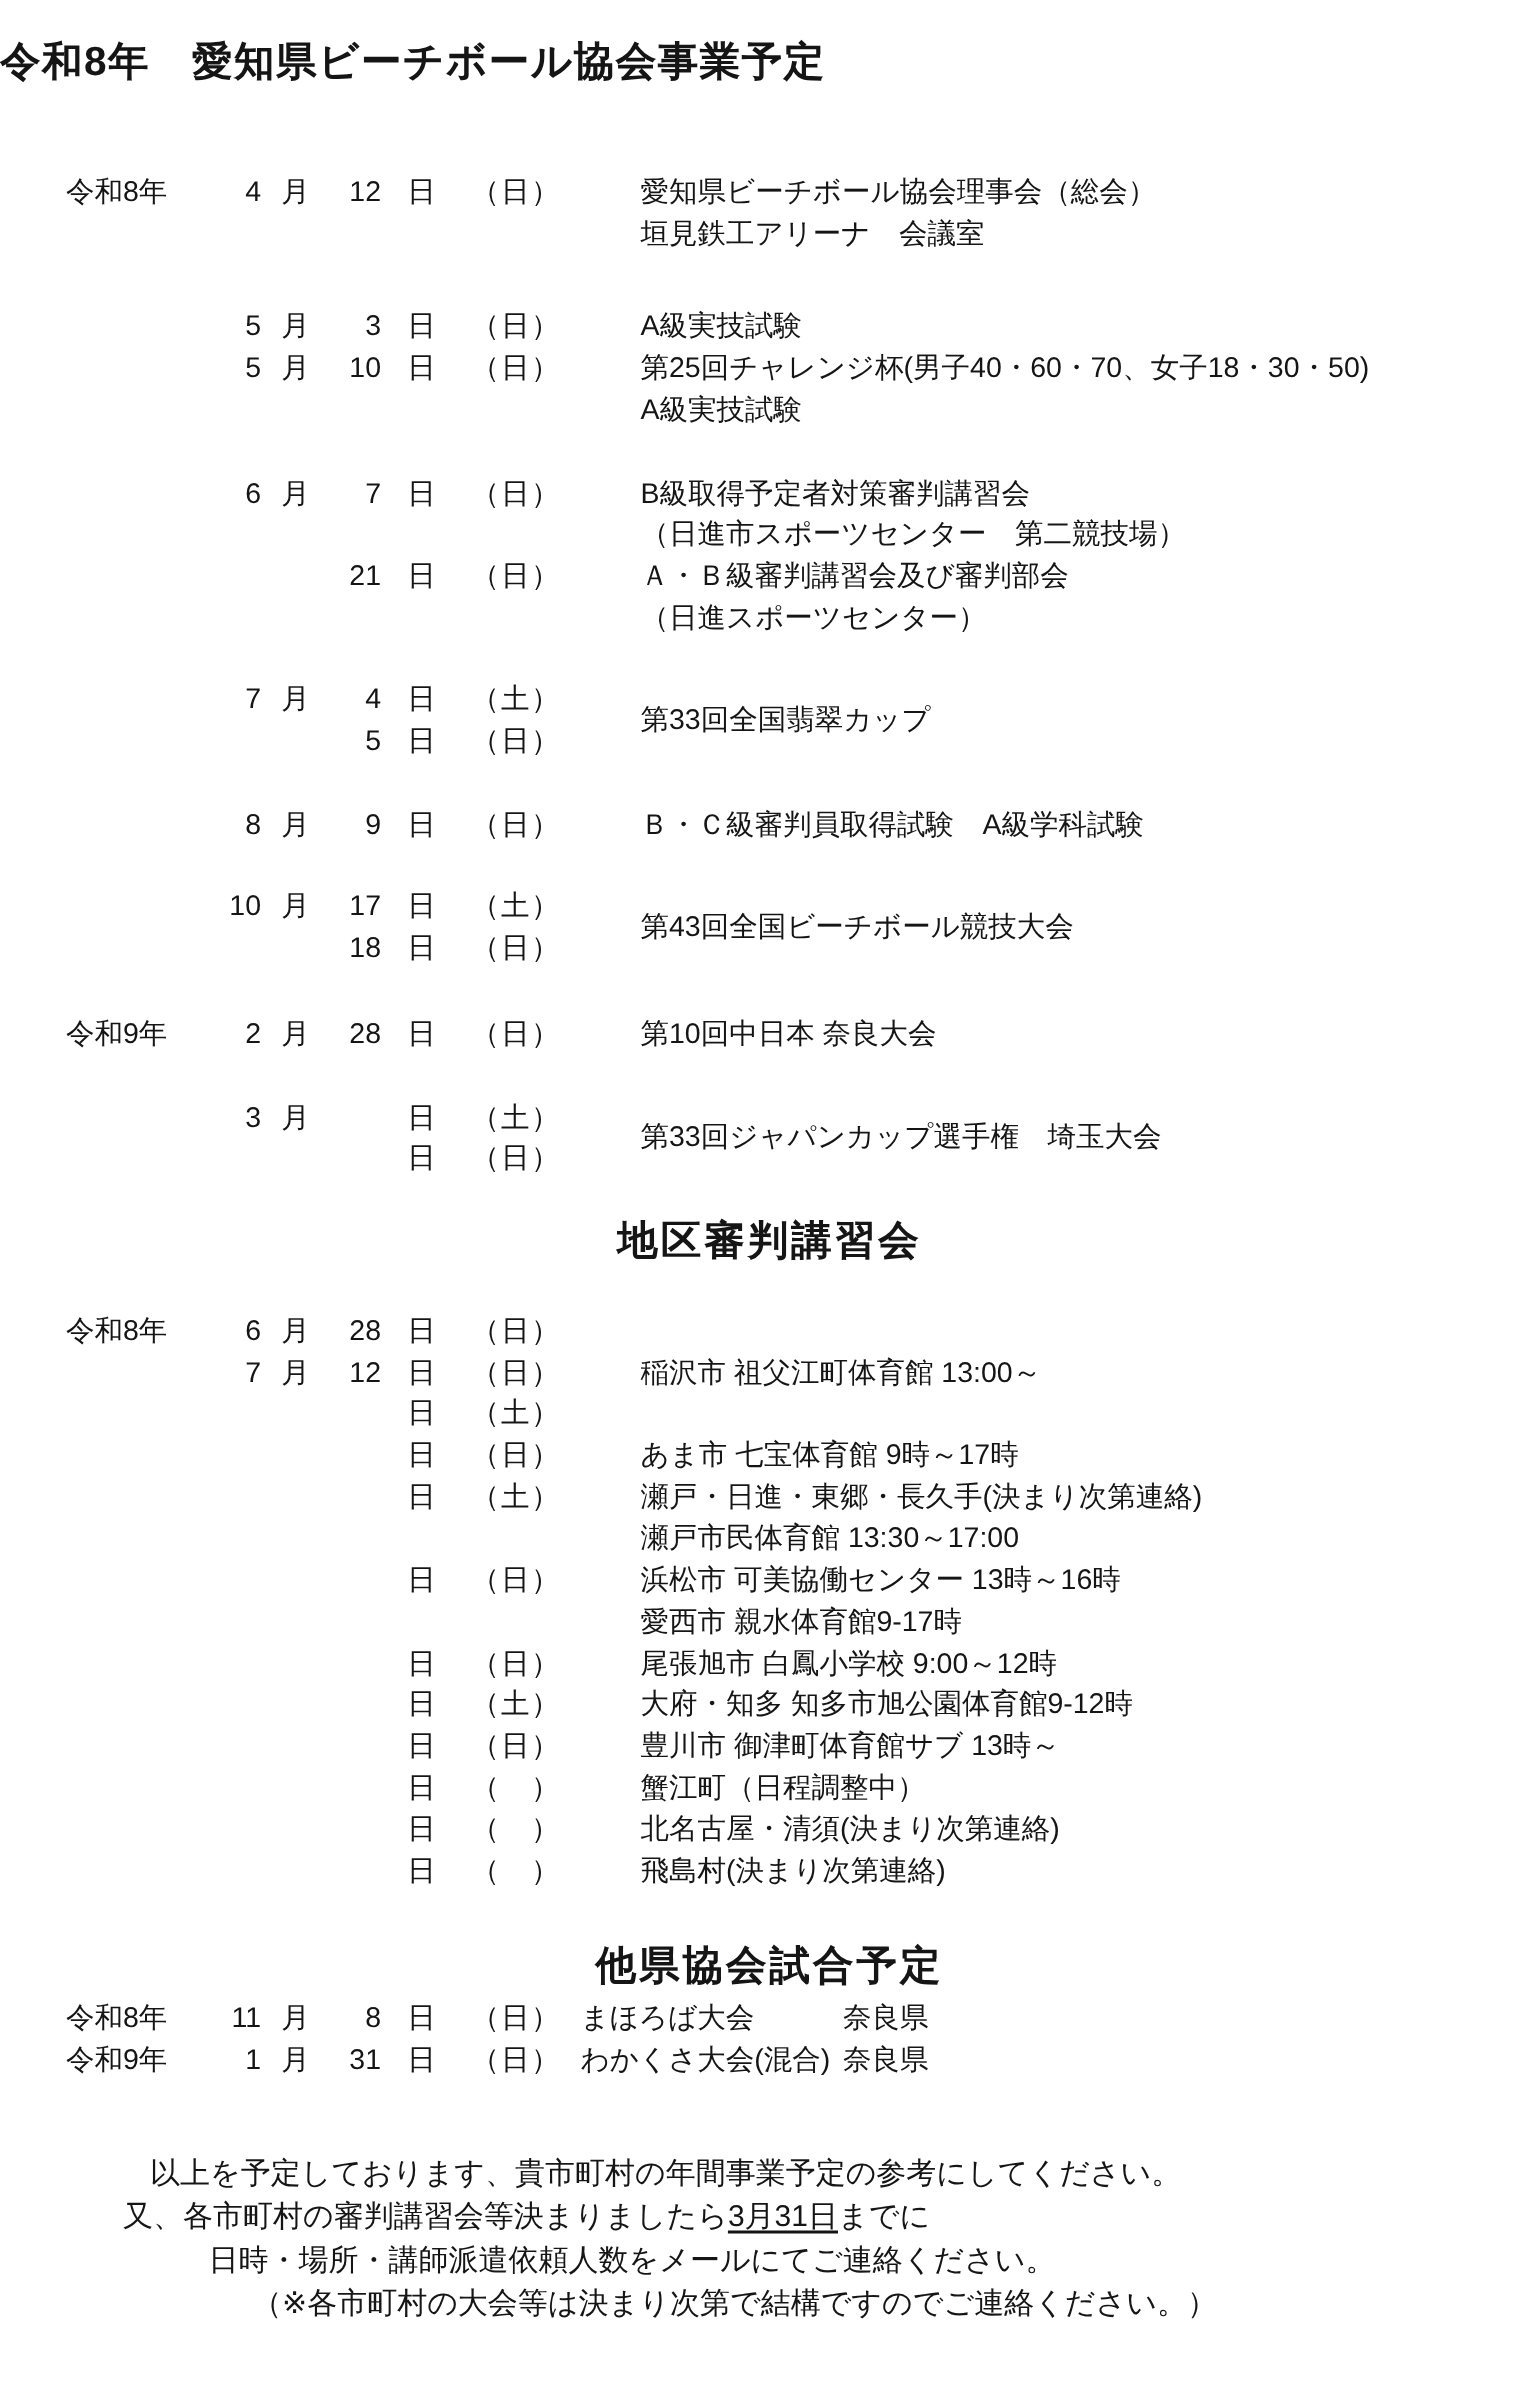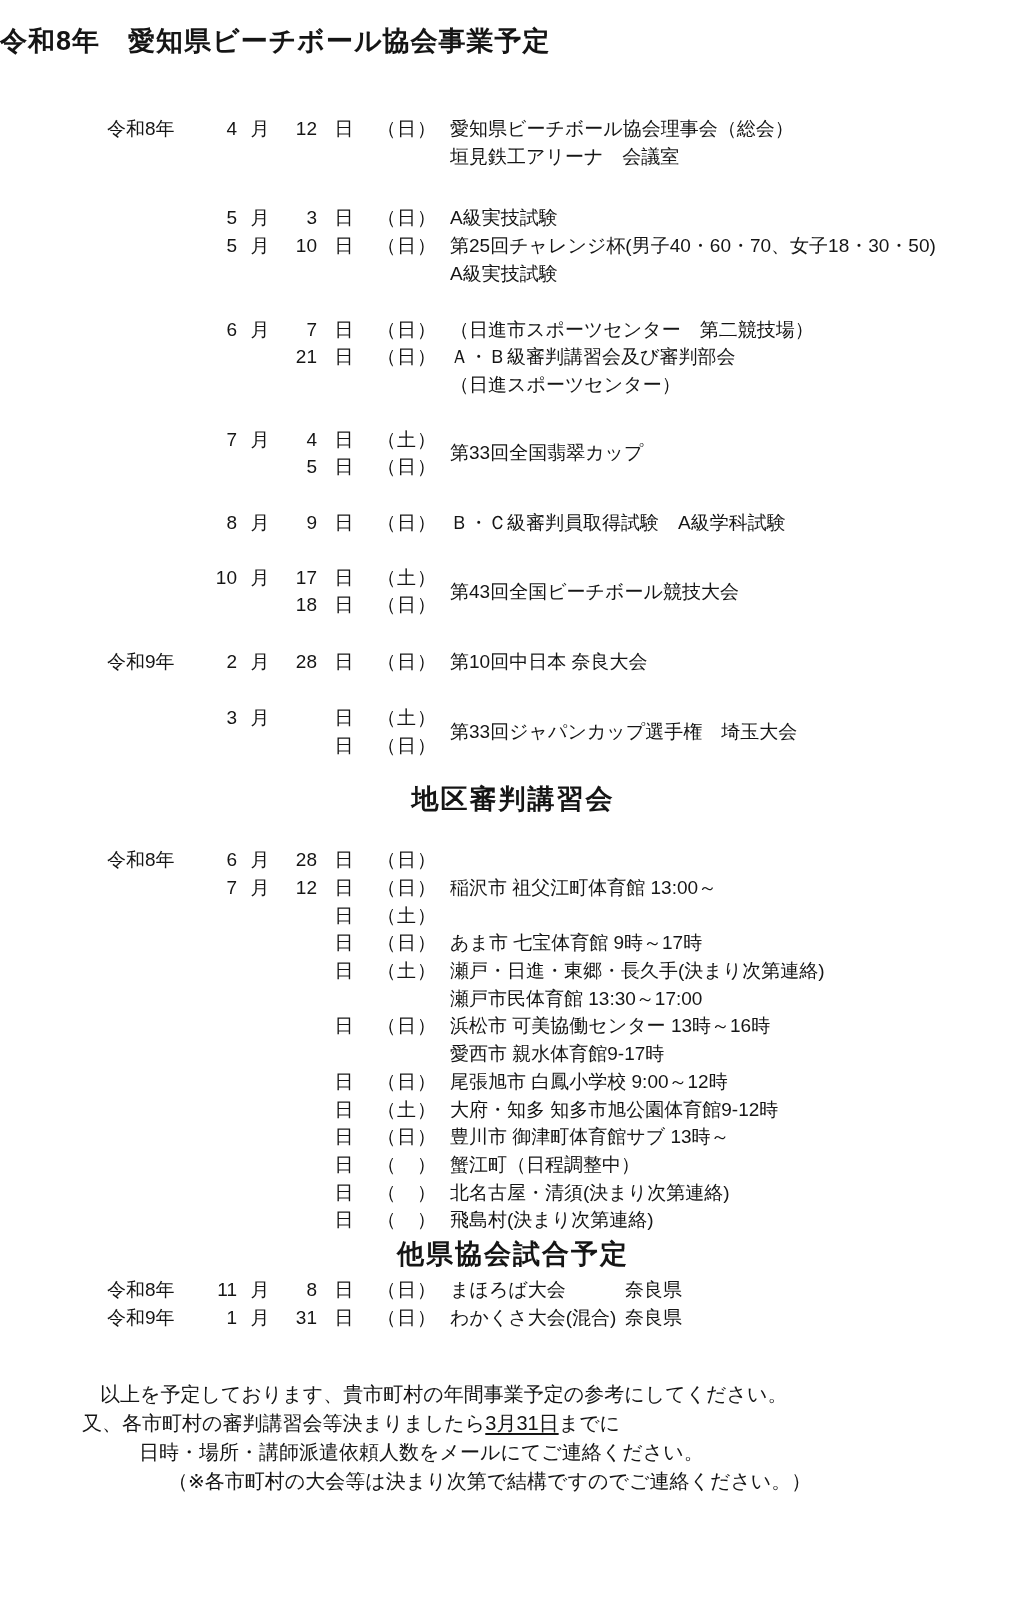--- a/index.html
+++ b/index.html
@@ -13,46 +13,46 @@
 
   .doc-title {
     margin-top: 22px; font-size: 27px; font-weight: bold; line-height: 38px;
     text-align: left; padding-right: 60px; letter-spacing: 1px;
   }
   .section-heading {
     font-size: 27px; font-weight: bold; line-height: 40px;
     text-align: center; letter-spacing: 2px;
   }
 
-  .row { display: flex; align-items: flex-start; padding-left: 107px; font-size: 19px; line-height: 27.7px; }
+  .row { display: flex; align-items: flex-start; padding-left: 44px; font-size: 19px; line-height: 27.7px; }
   .c-year  { width: 100px; flex: none; }
   .c-mn    { width: 30px;  flex: none; text-align: right; }
   .c-tsuki { width: 46px;  flex: none; text-align: center; }
   .c-dn    { width: 34px;  flex: none; text-align: right; }
   .c-hi    { width: 54px;  flex: none; text-align: center; }
   .c-dow   { width: 79px;  flex: none; padding-left: 6px; letter-spacing: 1px; white-space: pre; }
-  .c-desc  { flex: 1; }
+  .c-desc  { flex: 1; margin-left: 40px; }
   .c-desc > span { display: block; }
   .c-event { width: 175px; flex: none; white-space: nowrap; }
   .c-pref  { flex: none; }
 
   .dates { display: flex; flex-direction: column; flex: none; }
   .dline { display: flex; }
   .vcenter { align-self: center; }
 
   .footer { margin-top: 48px; font-size: 20px; }
   .footer > div { line-height: 29px; }
   .f1 { padding-left: 100px; }
   .f2 { padding-left: 82px; }
   .f3 { padding-left: 139px; }
   .f4 { padding-left: 168px; }
   .ul { text-decoration: underline; text-underline-offset: 3px; }
 
   .mt2  { margin-top: 2px; }
-  .mt16 { margin-top: 0; }
+  .mt16 { margin-top: 28px; }
   .mt20 { margin-top: 20px; }
   .mt27 { margin-top: 27px; }
   .mt28 { margin-top: 28px; }
   .mt29 { margin-top: 29px; }
   .mt34 { margin-top: 34px; }
   .mt55 { margin-top: 55px; }
 </style>
 </head>
 <body>
 
@@ -101,20 +101,21 @@
     </div>
 
     <div class="row mt28">
       <span class="c-year"></span>
       <span class="c-mn">6</span>
       <span class="c-tsuki">月</span>
       <span class="c-dn">7</span>
       <span class="c-hi">日</span>
       <span class="c-dow">（日）</span>
       <span class="c-desc">
+        <span>B級取得予定者対策審判講習会</span>
         <span>（日進市スポーツセンター　第二競技場）</span>
       </span>
     </div>
 
     <div class="row">
       <span class="c-year"></span>
       <span class="c-mn"></span>
       <span class="c-tsuki"></span>
       <span class="c-dn">21</span>
       <span class="c-hi">日</span>

